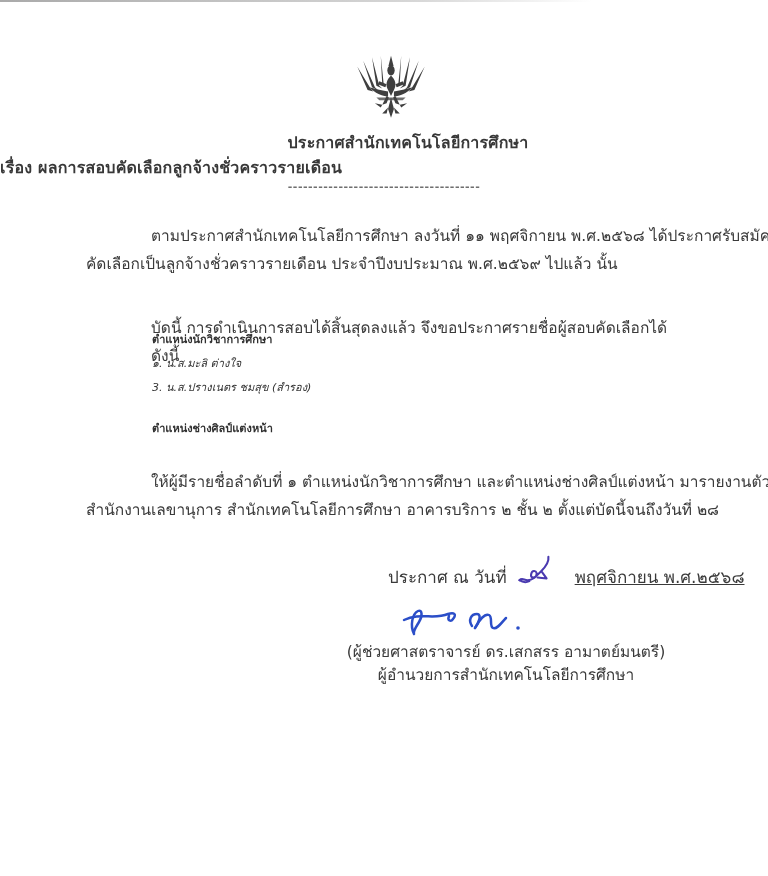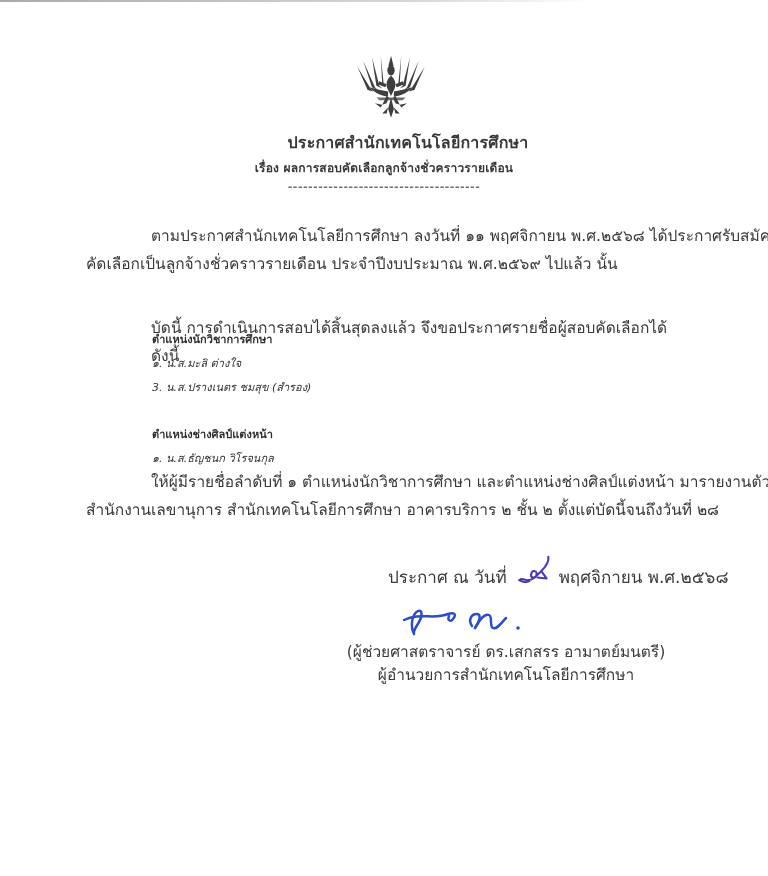--- a/index.html
+++ b/index.html
@@ -22,48 +22,48 @@
   .emblem { position: absolute; left: 354px; top: 55px; width: 74px; height: 76px; }
   .emblem svg { width: 100%; height: 100%; }
 
   .doc-title {
     position: absolute; top: 131px; left: 0; width: 768px;
     text-align: center; font-size: 16px; line-height: 24px; font-weight: 600;
     color: #383838; letter-spacing: .2px; padding-left: 48px;
   }
   .doc-subject {
     position: absolute; top: 156px; left: 0; width: 768px;
-    text-align: center; font-size: 12px; line-height: 24px; font-weight: 600;
+    text-align: left; font-size: 16px; line-height: 24px; font-weight: 600;
     color: #383838; letter-spacing: .2px;
   }
   .divider {
     position: absolute; top: 180px; left: 0; width: 768px;
     text-align: center; font-size: 11px; line-height: 14px;
     color: #6f6f6f; letter-spacing: .5px; font-weight: 600;
   }
 
   .para { position: absolute; left: 86px; width: 600px; font-size: 15.5px; line-height: 27.5px; color: #3a3a3a; }
   .para .line { white-space: nowrap; }
   .indent { padding-left: 65px; }
   .p1 { top: 223px; }
   .p2 { top: 291px; margin-top: 24px; }
   .p3 { top: 469px; }
 
   .positions { position: absolute; left: 152px; top: 327px; font-size: 11px; color: #353535; }
   .pos-heading { font-weight: 700; line-height: 25px; color: #303030; }
   .pos-candidate { line-height: 24px; font-style: italic; }
-  .pos-group + .pos-group { margin-top: 22px; }
+  .pos-group + .pos-group { margin-top: 16px; }
 
   .dateline {
     position: absolute; left: 388px; top: 553px; height: 36px;
     display: flex; align-items: flex-end;
     font-size: 17px; line-height: 24px; color: #3a3a3a;
   }
   .hand-day { width: 44px; height: 38px; margin: 0 4px -3px 4px; }
-  .date-suffix { margin-left: 0; }
+  .date-suffix { margin-left: 16px; text-decoration: underline; }
 
   .sig-block {
     position: absolute; left: 338px; top: 603px; width: 336px;
     text-align: center; font-size: 15.5px; line-height: 23px; color: #3a3a3a;
   }
   .signature { display: block; width: 136px; height: 36px; margin: 0 auto 2px 62px; }
 </style>
 </head>
 <body>
 
@@ -111,21 +111,20 @@
   <div class="para p2 indent">บัดนี้ การดำเนินการสอบได้สิ้นสุดลงแล้ว จึงขอประกาศรายชื่อผู้สอบคัดเลือกได้  ดังนี้</div>
 
   <div class="positions">
     <div class="pos-group">
       <div class="pos-heading">ตำแหน่งนักวิชาการศึกษา</div>
       <div class="pos-candidate">๑. น.ส.มะลิ ต่างใจ</div>
       <div class="pos-candidate">3. น.ส.ปรางเนตร ชมสุข (สำรอง)</div>
     </div>
     <div class="pos-group">
       <div class="pos-heading">ตำแหน่งช่างศิลป์แต่งหน้า</div>
-      <div class="pos-candidate">๑. น.ส.ธัญชนก วิโรจนกุล</div>
     </div>
   </div>
 
   <div class="para p3">
     <div class="line indent">ให้ผู้มีรายชื่อลำดับที่ ๑ ตำแหน่งนักวิชาการศึกษา และตำแหน่งช่างศิลป์แต่งหน้า มารายงานตัวที่</div>
     <div class="line">สำนักงานเลขานุการ สำนักเทคโนโลยีการศึกษา อาคารบริการ ๒ ชั้น ๒ ตั้งแต่บัดนี้จนถึงวันที่ ๒๘</div>
   </div>
 
   <div class="dateline">
     <span>ประกาศ ณ วันที่</span>

